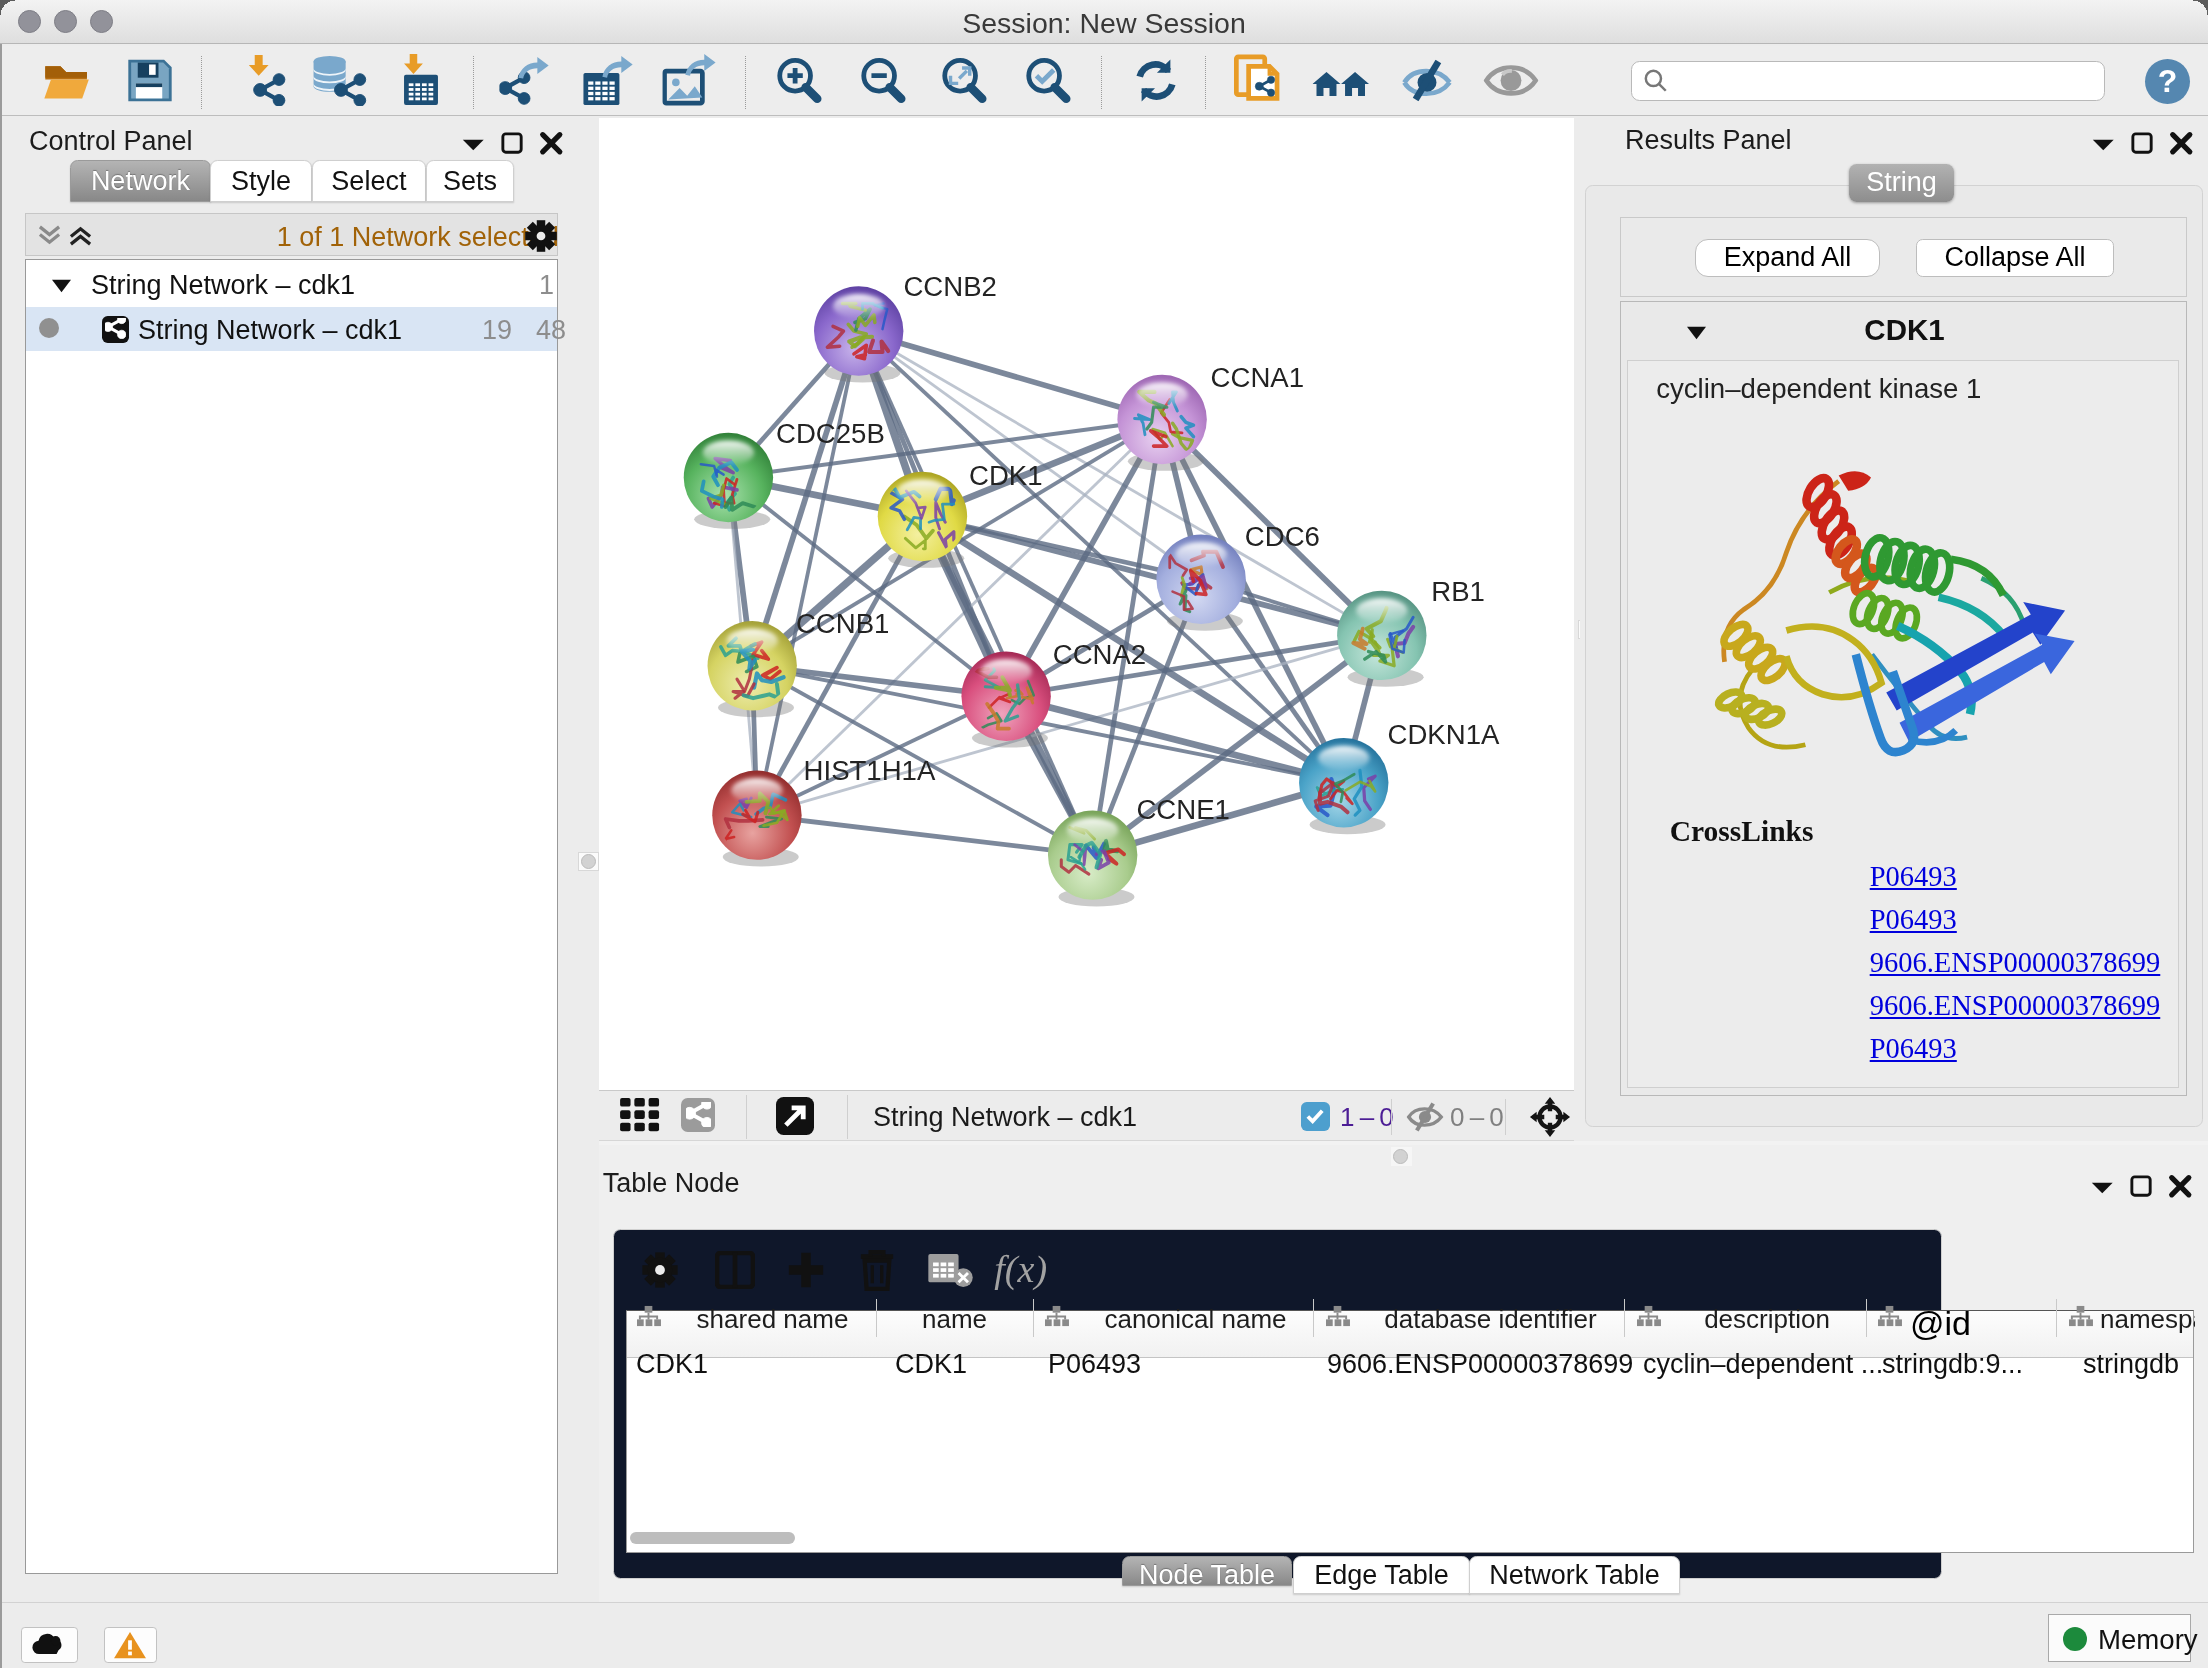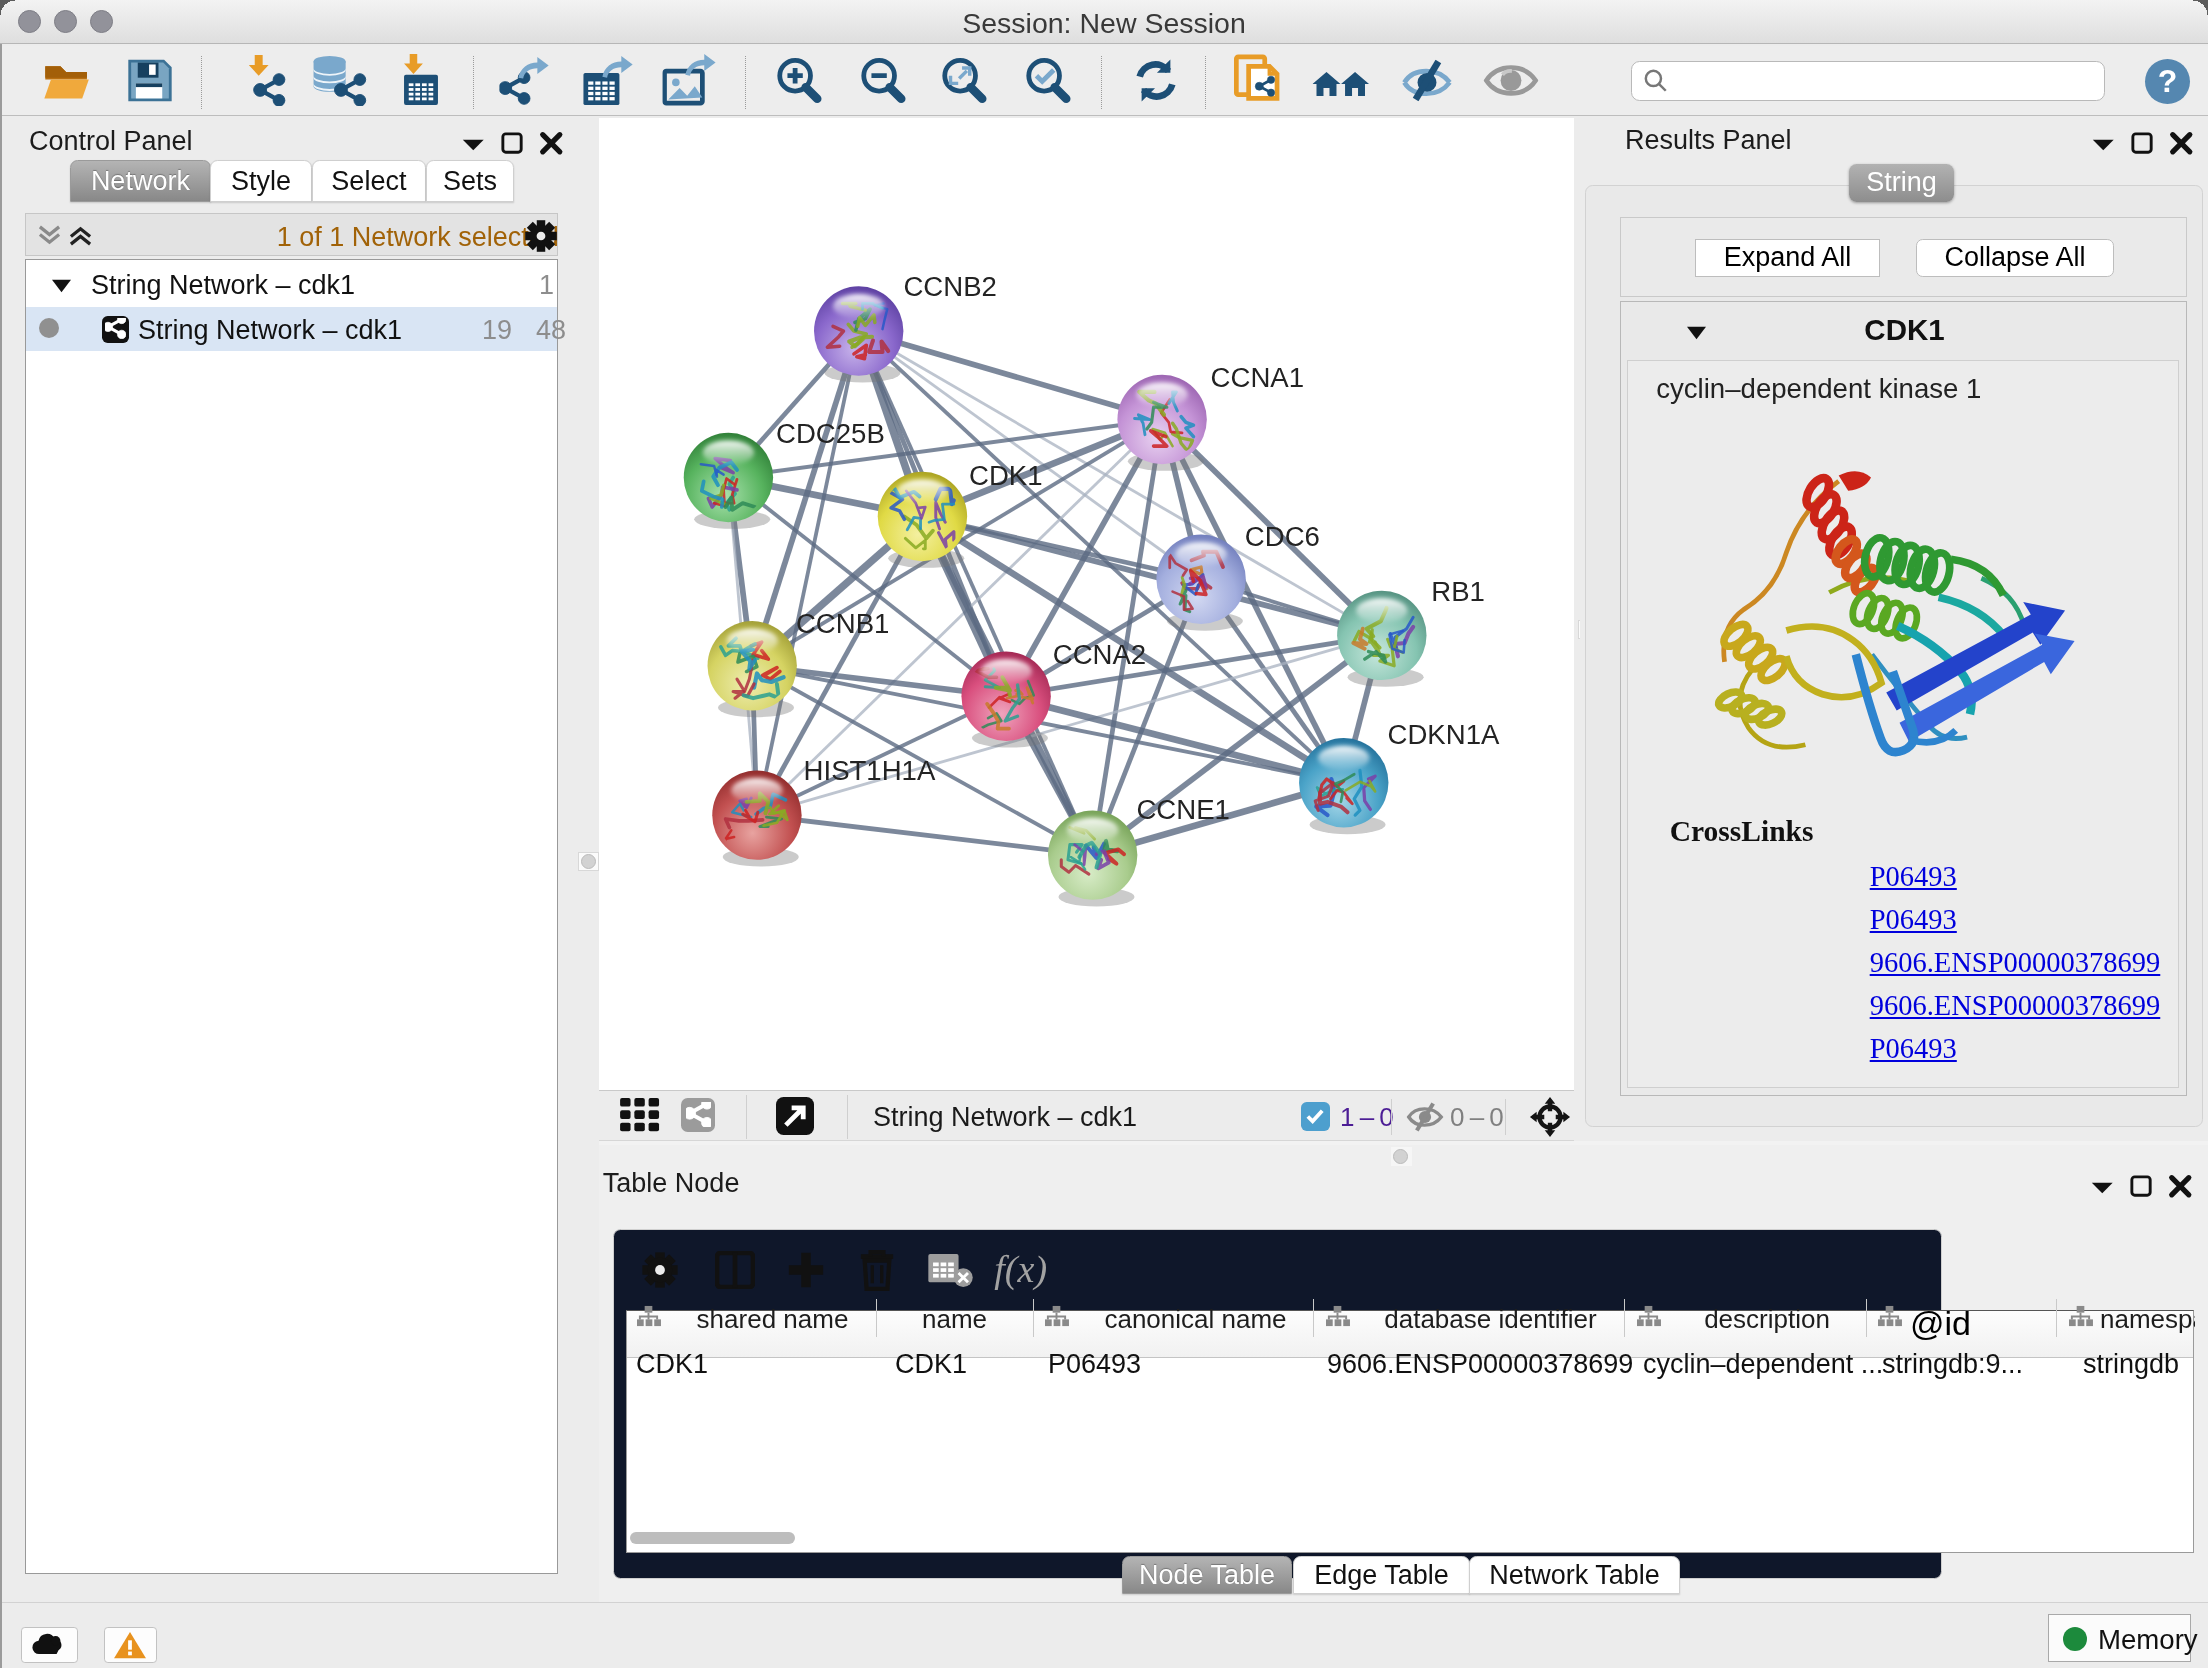--- a/index.html
+++ b/index.html
@@ -689,21 +689,21 @@
 <svg width="27" height="27" viewBox="0 0 28 28">
         <rect x="4" y="4" width="19" height="19" rx="3" fill="none" stroke="#111" stroke-width="3"></rect>
       </svg>
 <svg width="28.5" height="28.5" viewBox="0 0 30 30">
         <path d="M6 6 L24 24 M24 6 L6 24" stroke="#111" stroke-width="5.5" stroke-linecap="round"></path>
       </svg>
 </div>
   <div class="abs" style="left:4.8px;top:67px;width:618px;height:942px;background:#e9e9e9;border:1.9px solid #d2d2d2;border-radius:7.6px"></div>
   <div class="abs" style="left:269px;top:46px;width:105px;height:38px;background:linear-gradient(#b2b2b2,#8d8d8d);border-radius:7.6px;color:#fff;font-size:27px;text-align:center;line-height:36px;box-shadow:0 1px 2.9px rgba(0,0,0,.35)">String</div>
   <div class="abs" style="left:40px;top:99px;width:567px;height:80px;border:1.9px solid #c9c9c9;background:#eaeaea">
-    <div class="abs" style="left:74px;top:21px;width:185px;height:38px;background:#fff;border:1.9px solid #bdbdbd;border-radius:0;font-size:27px;text-align:center;line-height:35px">Expand All</div>
+    <div class="abs" style="left:74px;top:21px;width:185px;height:38px;background:#fff;border:1.9px solid #bdbdbd;border-radius:13px;font-size:27px;text-align:center;line-height:35px">Expand All</div>
     <div class="abs" style="left:295px;top:21px;width:198px;height:38px;background:#fff;border:1.9px solid #bdbdbd;border-radius:6.7px;font-size:27px;text-align:center;line-height:35px">Collapse All</div>
   </div>
   <div class="abs" style="left:40px;top:183px;width:567px;height:795px;border:1.9px solid #b8b8b8;background:#e9e9e9">
     <svg width="25" height="19" viewBox="0 0 26 20" style="position:absolute;left:63px;top:21px">
         <path d="M3 4 h20 l-10 13 z" fill="#111"></path>
       </svg>
     <div class="abs" style="left:0;top:11.4px;width:567px;text-align:center;font-size:29.5px;font-weight:bold;color:#111">CDK1</div>
     <div class="abs" style="left:5.7px;top:58px;width:552px;height:728px;background:#ececec;border:1.9px solid #cfcfcf">
       <div class="abs" style="left:28.5px;top:12.4px;font-size:27.6px;color:#222">cyclin–dependent kinase 1</div>
       <div class="abs" style="left:68px;top:103px"><svg width="390" height="296" viewBox="0 0 410 311" style="">
@@ -876,21 +876,21 @@
     </svg></div>
 <div style="position:absolute;left:2100px;top:1304px;width:95px;text-align:center;font-size:26px;color:#1d1d1d;white-space:nowrap;overflow:hidden">namespace</div>
 <div style="position:absolute;left:636px;top:1349px;font-size:27px;color:#111;white-space:nowrap">CDK1</div>
 <div style="position:absolute;left:895px;top:1349px;font-size:27px;color:#111;white-space:nowrap">CDK1</div>
 <div style="position:absolute;left:1048px;top:1349px;font-size:27px;color:#111;white-space:nowrap">P06493</div>
 <div style="position:absolute;left:1327px;top:1349px;font-size:27px;color:#111;white-space:nowrap">9606.ENSP00000378699</div>
 <div style="position:absolute;left:1643px;top:1349px;font-size:27px;color:#111;white-space:nowrap">cyclin–dependent ...</div>
 <div style="position:absolute;left:1882px;top:1349px;font-size:27px;color:#111;white-space:nowrap">stringdb:9...</div>
 <div style="position:absolute;left:2083px;top:1349px;font-size:27px;color:#111;white-space:nowrap">stringdb</div>
 
-<div class="tab tabsel" style="left:1122px;top:1556px;width:170px;height:38px;line-height:36px">Node Table</div>
+<div class="tab tabsel" style="left:1122px;top:1556px;width:170px;height:30px;line-height:36px">Node Table</div>
 <div class="tab" style="left:1293px;top:1556px;width:177px;height:38px;line-height:36px">Edge Table</div>
 <div class="tab" style="left:1469px;top:1556px;width:211px;height:38px;line-height:36px">Network Table</div>
 
 <div class="abs" style="left:0;top:1602px;width:2208px;height:67px;background:#ececec;border-top:1.9px solid #d2d2d2">
   <div class="abs" style="left:21px;top:24px;width:57px;height:36px;background:#fdfdfd;border:1.9px solid #c2c2c2;border-radius:3.8px">
     <svg width="38" height="25" viewBox="0 0 40 26" style="position:absolute;left:7.6px;top:4.8px">
         <path d="M10 22 a7 7 0 0 1 -1 -14 a9 9 0 0 1 17 -2 a6.5 6.5 0 0 1 4 12 l-2 4 z" fill="#111"></path>
         <circle cx="27" cy="8" r="5" fill="#111"></circle>
       </svg>
   </div>

